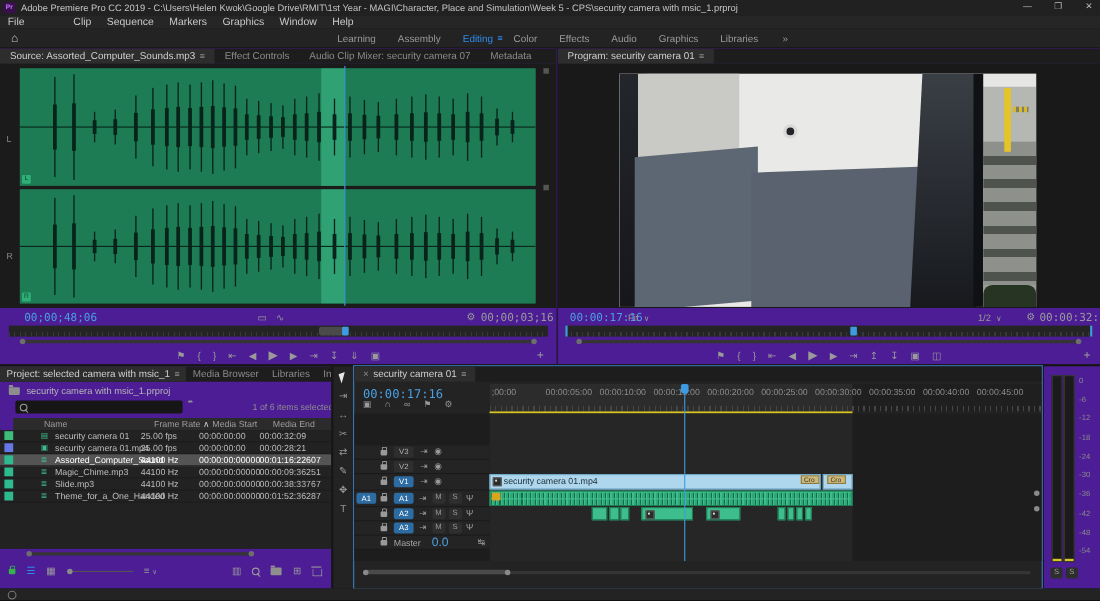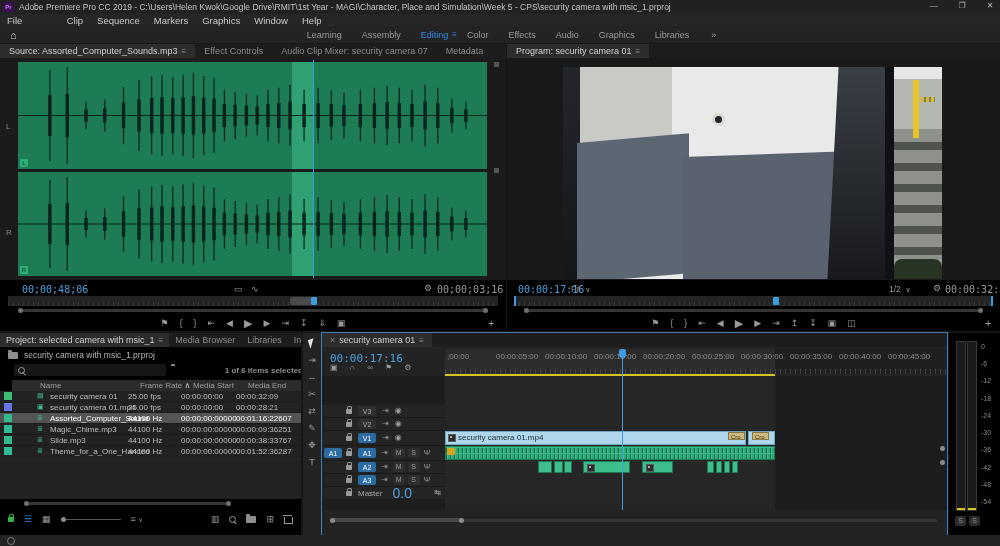--- a/index.html
+++ b/index.html
@@ -1,18 +1,18 @@
 <!DOCTYPE html>
 <html><head>
 <meta charset="utf-8">
 <style>
   html,body{margin:0;padding:0;background:#0e0e0e;}
   #app{position:relative;width:1000px;height:546px;background:#161616;font-family:"Liberation Sans",sans-serif;overflow:hidden;color:#c8c8c8;-webkit-font-smoothing:antialiased;}
   .abs{position:absolute;}
-  .panel{position:absolute;background:#000000;overflow:hidden;}
+  .panel{position:absolute;background:#4c1d95;overflow:hidden;}
   .tabbar{position:absolute;left:0;top:0;right:0;height:14px;background:#1d1d1d;display:flex;align-items:center;font-size:9px;color:#8b8b8b;white-space:nowrap;}
   .tab{padding:0 9px;height:14px;display:flex;align-items:center;gap:4px;}
   .tab.active{background:#2d2d2d;color:#cfcfcf;}
   .pmenu{color:#8b8b8b;font-size:8px;}
   .tc{font-family:"DejaVu Sans Mono",monospace;font-size:10px;color:#4aa0e0;letter-spacing:0px;}
   .tcg{font-family:"DejaVu Sans Mono",monospace;font-size:10px;color:#9a9a9a;}
   .icn{color:#9a9a9a;font-size:9px;line-height:1;}
   .icn.big{font-size:11px;}
   .transport{position:absolute;left:0;right:0;display:flex;align-items:center;justify-content:center;gap:11px;}
   .ruler{background:#242424;background-image:repeating-linear-gradient(90deg,#3a3a3a 0 1px,transparent 1px 5px);background-size:100% 4px;background-position:0 100%;background-repeat:no-repeat;}
@@ -375,21 +375,21 @@
           <span>Info</span>
         </div>
 
     </div>
 
     <div class="abs" style="left:0;top:15px;width:301px;height:14px;display:flex;align-items:center;gap:6px;padding-left:8px;box-sizing:border-box;">
       <span class="ifolder"></span>
       <span style="font-size:8.5px;color:#b5b5b5;">security camera with msic_1.prproj</span>
     </div>
 
-    <div class="abs" style="left:8px;top:30px;width:301px;height:17px;font-weight:bold;">
+    <div class="abs" style="left:8px;top:30px;width:301px;height:17px;">
       <div class="abs" style="left:6px;top:1px;width:148px;height:12px;background:#161616;border-radius:2px;display:flex;align-items:center;padding-left:4px;">
         <span class="imag"></span>
         <span style="font-size:8px;color:#777;margin-left:4px;"></span>
       </div>
       <span class="ifolder abs" style="left:163px;top:3px;"></span>
       <span class="abs" style="right:6px;top:3px;font-size:8px;color:#8e8e8e;">1 of 6 items selected</span>
     </div>
 
     <div class="abs" style="left:12px;top:47px;width:301px;height:11px;background:#2b2b2b;border-bottom:1px solid #1a1a1a;font-size:8px;color:#9d9d9d;">
       <span class="abs" style="left:28px;top:1px;">Name</span>
@@ -594,21 +594,21 @@
         <span class="ms">S</span>
           <span style="width:4px;"></span>
         <span class="thicn">Ψ</span>
       </div>
       <div class="trow" style="top:111px;height:12px;">
         <span style="width:24px;"></span>
           <span class="ilock"></span>
           <span style="width:6px;"></span>
         <span style="font-size:8px;color:#a5a5a5;">Master</span>
           <span style="width:10px;"></span>
-        <span style="font-size:14px;color:#4aa0e0;">0.0</span>
+        <span style="font-size:11px;color:#4aa0e0;">0.0</span>
           <span style="flex:1;"></span>
         <span class="thicn" style="margin-right:4px;">↹</span>
       </div>
 
       <div class="abs" style="left:123px;top:55px;width:301px;height:14px;background:#aed7ee;border:1px solid #6fa7c7;box-sizing:border-box;overflow:hidden;">
         <span class="fxg" style="left:2px;top:2px;"></span>
         <span style="position:absolute;left:12px;top:1px;font-size:8px;color:#1c2a34;white-space:nowrap;">security camera 01.mp4</span>
         <span class="trans" style="left:282px;width:17px;">Cro</span>
       </div>
       <div class="abs" style="left:426px;top:55px;width:27px;height:14px;background:#aed7ee;border:1px solid #6fa7c7;box-sizing:border-box;overflow:hidden;">

